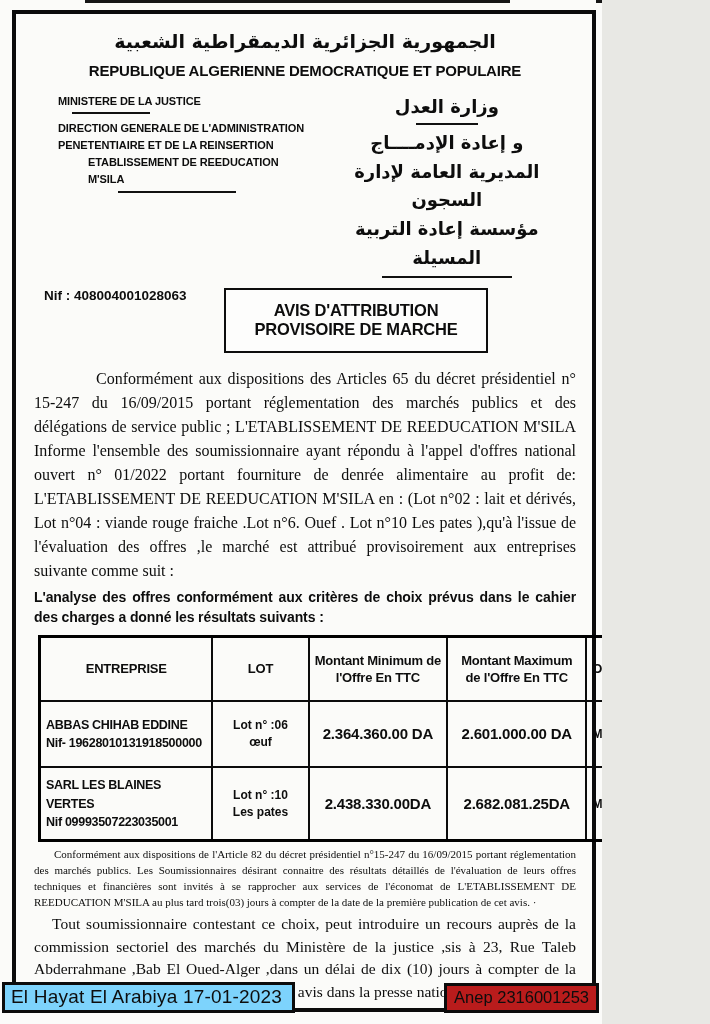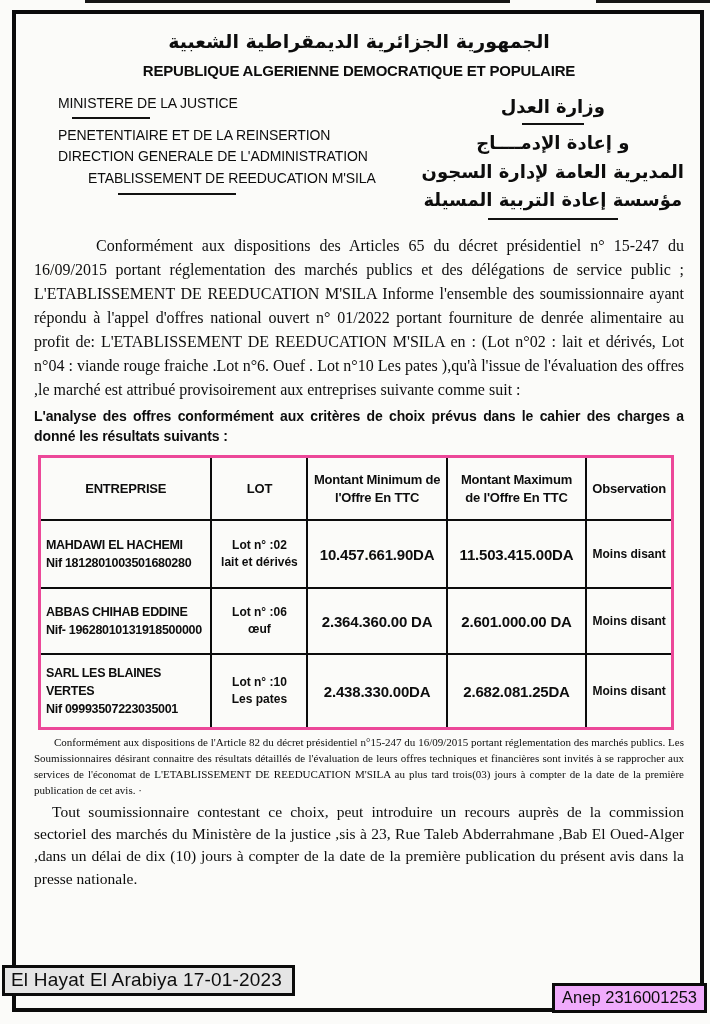--- a/index.html
+++ b/index.html
@@ -1,19 +1,19 @@
 <!DOCTYPE html>
 <html><head>
 <meta charset="utf-8">
 <style>
   * { margin:0; padding:0; box-sizing:border-box; }
   html,body { background:#e8e8e4; }
   .page {
     position:relative;
-    width:710px; height:1024px;
+    width:602px; height:1024px;
     background:#fbfbf9;
     overflow:hidden;
     color:#0d0d0d;
     font-family:"Liberation Sans", sans-serif;
   }
   .scan-line-a, .scan-line-b {
     position:absolute; top:0; height:3px; background:#161616;
   }
   .scan-line-a { left:85px; width:425px; }
   .scan-line-b { left:596px; width:114px; }
@@ -34,21 +34,21 @@
   .title-fr {
     text-align:center;
     font-weight:bold; font-size:15px; letter-spacing:-0.2px;
     margin-top:10px;
   }
 
   .header-cols {
     display:flex; justify-content:space-between;
     margin-top:14px;
   }
-  .header-left { font-weight:normal; font-size:14px; line-height:1.55; letter-spacing:-0.1px; padding-left:24px; }
+  .header-left { font-weight:bold; font-size:11px; line-height:1.55; letter-spacing:-0.1px; padding-left:24px; }
   .header-left .etab { padding-left:30px; }
   .u-bar { border-top:2px solid #111; }
   .u-ministry { width:78px; margin:2px 0 6px 14px; }
   .u-etab { width:118px; margin:3px 0 0 60px; }
   .header-right {
     font-family:"DejaVu Sans", sans-serif;
     font-weight:bold; font-size:18px; line-height:1.6;
     text-align:center; direction:rtl;
     padding-left:4px;
   }
@@ -75,21 +75,21 @@
   .analysis {
     margin-top:4px;
     font-family:"Liberation Sans", sans-serif;
     font-weight:bold; font-size:14px; line-height:1.45;
     text-align:justify; letter-spacing:-0.1px;
   }
 
   table.offers {
     width:636px; margin:8px 0 0 4px;
     border-collapse:collapse;
-    border:3px solid #ec4899;
+    border:3px solid #000000;
   }
   table.offers td, table.offers th {
     border:2px solid #0c0c0c;
     vertical-align:middle;
     padding:4px 5px;
   }
   th.col-ent { width:28%; }
   th.col-lot { width:16.5%; }
   th.col-min { width:22.4%; }
   th.col-max { width:22.5%; }
@@ -104,29 +104,29 @@
   td.c-obs { font-weight:bold; font-size:12px; text-align:center; padding-top:22px; }
   tr.r1 td { height:68px; }
   tr.r2 td { height:76px; }
   tr.r3 td { height:66px; }
   tr.r4 td { height:74px; }
 
   .closing1 { margin-top:5px; text-indent:20px; line-height:1.45; font-size:11px; }
   .closing2 { margin-top:2px; text-indent:18px; line-height:1.45; font-size:15.5px; }
 
   .footer-left-box {
-    position:absolute; left:2px; bottom:28px;
-    background:#e5e5e5; border:3px solid #0b0b0b;
+    position:absolute; left:2px; bottom:11px;
+    background:#7dd3fc; border:3px solid #0b0b0b;
     font-size:19px; letter-spacing:0.2px;
     padding:1px 10px 2px 6px;
     z-index:5;
   }
   .footer-right-box {
     position:absolute; right:3px; bottom:11px;
-    background:#f0abfc; border:3px solid #0b0b0b;
+    background:#b91c1c; border:3px solid #0b0b0b;
     font-size:16.5px;
     padding:2px 7px 3px 7px;
     z-index:5;
   }
 </style>
 </head>
 <body>
 
 <div class="page">
 
@@ -135,64 +135,57 @@
 
   <div class="frame">
 
     <div class="title-ar" dir="rtl">الجمهورية الجزائرية الديمقراطية الشعبية</div>
     <div class="title-fr">REPUBLIQUE ALGERIENNE DEMOCRATIQUE ET POPULAIRE</div>
 
     <div class="header-cols">
       <div class="header-left">
         <div>MINISTERE DE LA JUSTICE</div>
         <div class="u-bar u-ministry"></div>
+        <div>DIRECTION GENERALE DE L'ADMINISTRATION</div>
         <div>PENETENTIAIRE ET DE LA REINSERTION</div>
-        <div>DIRECTION GENERALE DE L'ADMINISTRATION</div>
         <div class="etab">ETABLISSEMENT DE REEDUCATION  M'SILA</div>
         <div class="u-bar u-etab"></div>
       </div>
       <div class="header-right">
         <div>وزارة العدل</div>
         <div class="u-bar u-wizara"></div>
         <div>و إعادة الإدمــــاج</div>
         <div>المديرية العامة لإدارة السجون</div>
         <div>مؤسسة إعادة التربية المسيلة</div>
         <div class="u-bar u-moassasa"></div>
       </div>
     </div>
 
+    <div class="nif-row">
+      <div class="nif">Nif : 408004001028063</div>
+      <div class="notice-title-box">
+        <span>AVIS D'ATTRIBUTION PROVISOIRE DE MARCHE</span>
+      </div>
+    </div>
 
     <p class="body-text intro">Conformément aux dispositions des Articles 65 du décret présidentiel n° 15-247 du 16/09/2015 portant réglementation des marchés publics et des délégations de service public ; L'ETABLISSEMENT DE REEDUCATION M'SILA    Informe l'ensemble des soumissionnaire ayant répondu à l'appel d'offres national ouvert n° 01/2022  portant fourniture de denrée alimentaire au profit de: L'ETABLISSEMENT DE REEDUCATION M'SILA  en  : (Lot n°02  : lait et dérivés, Lot n°04 : viande rouge fraiche .Lot n°6. Ouef . Lot n°10 Les pates  ),qu'à l'issue de l'évaluation des offres ,le marché est attribué provisoirement aux entreprises suivante comme suit :</p>
 
     <p class="analysis">L'analyse des offres conformément aux critères de choix prévus dans le cahier des charges a donné les résultats suivants :</p>
 
     <table class="offers">
       <thead>
         <tr>
           <th class="col-ent">ENTREPRISE</th>
           <th class="col-lot">LOT</th>
           <th class="col-min">Montant Minimum de l'Offre En TTC</th>
           <th class="col-max">Montant Maximum de l'Offre En TTC</th>
           <th class="col-obs">Observation</th>
         </tr>
       </thead>
       <tbody>
-        <tr class="r1">
-          <td class="c-ent">
-            <div>MAHDAWI EL HACHEMI</div>
-            <div>Nif 1812801003501680280</div>
-          </td>
-          <td class="c-lot">
-            <div>Lot n° :02</div>
-            <div>lait et dérivés</div>
-          </td>
-          <td class="c-amt">10.457.661.90DA</td>
-          <td class="c-amt">11.503.415.00DA</td>
-          <td class="c-obs">Moins disant</td>
-        </tr>
         <tr class="r3">
           <td class="c-ent">
             <div>ABBAS CHIHAB EDDINE</div>
             <div>Nif- 19628010131918500000</div>
           </td>
           <td class="c-lot">
             <div>Lot n° :06</div>
             <div>œuf</div>
           </td>
           <td class="c-amt">2.364.360.00 DA</td>

